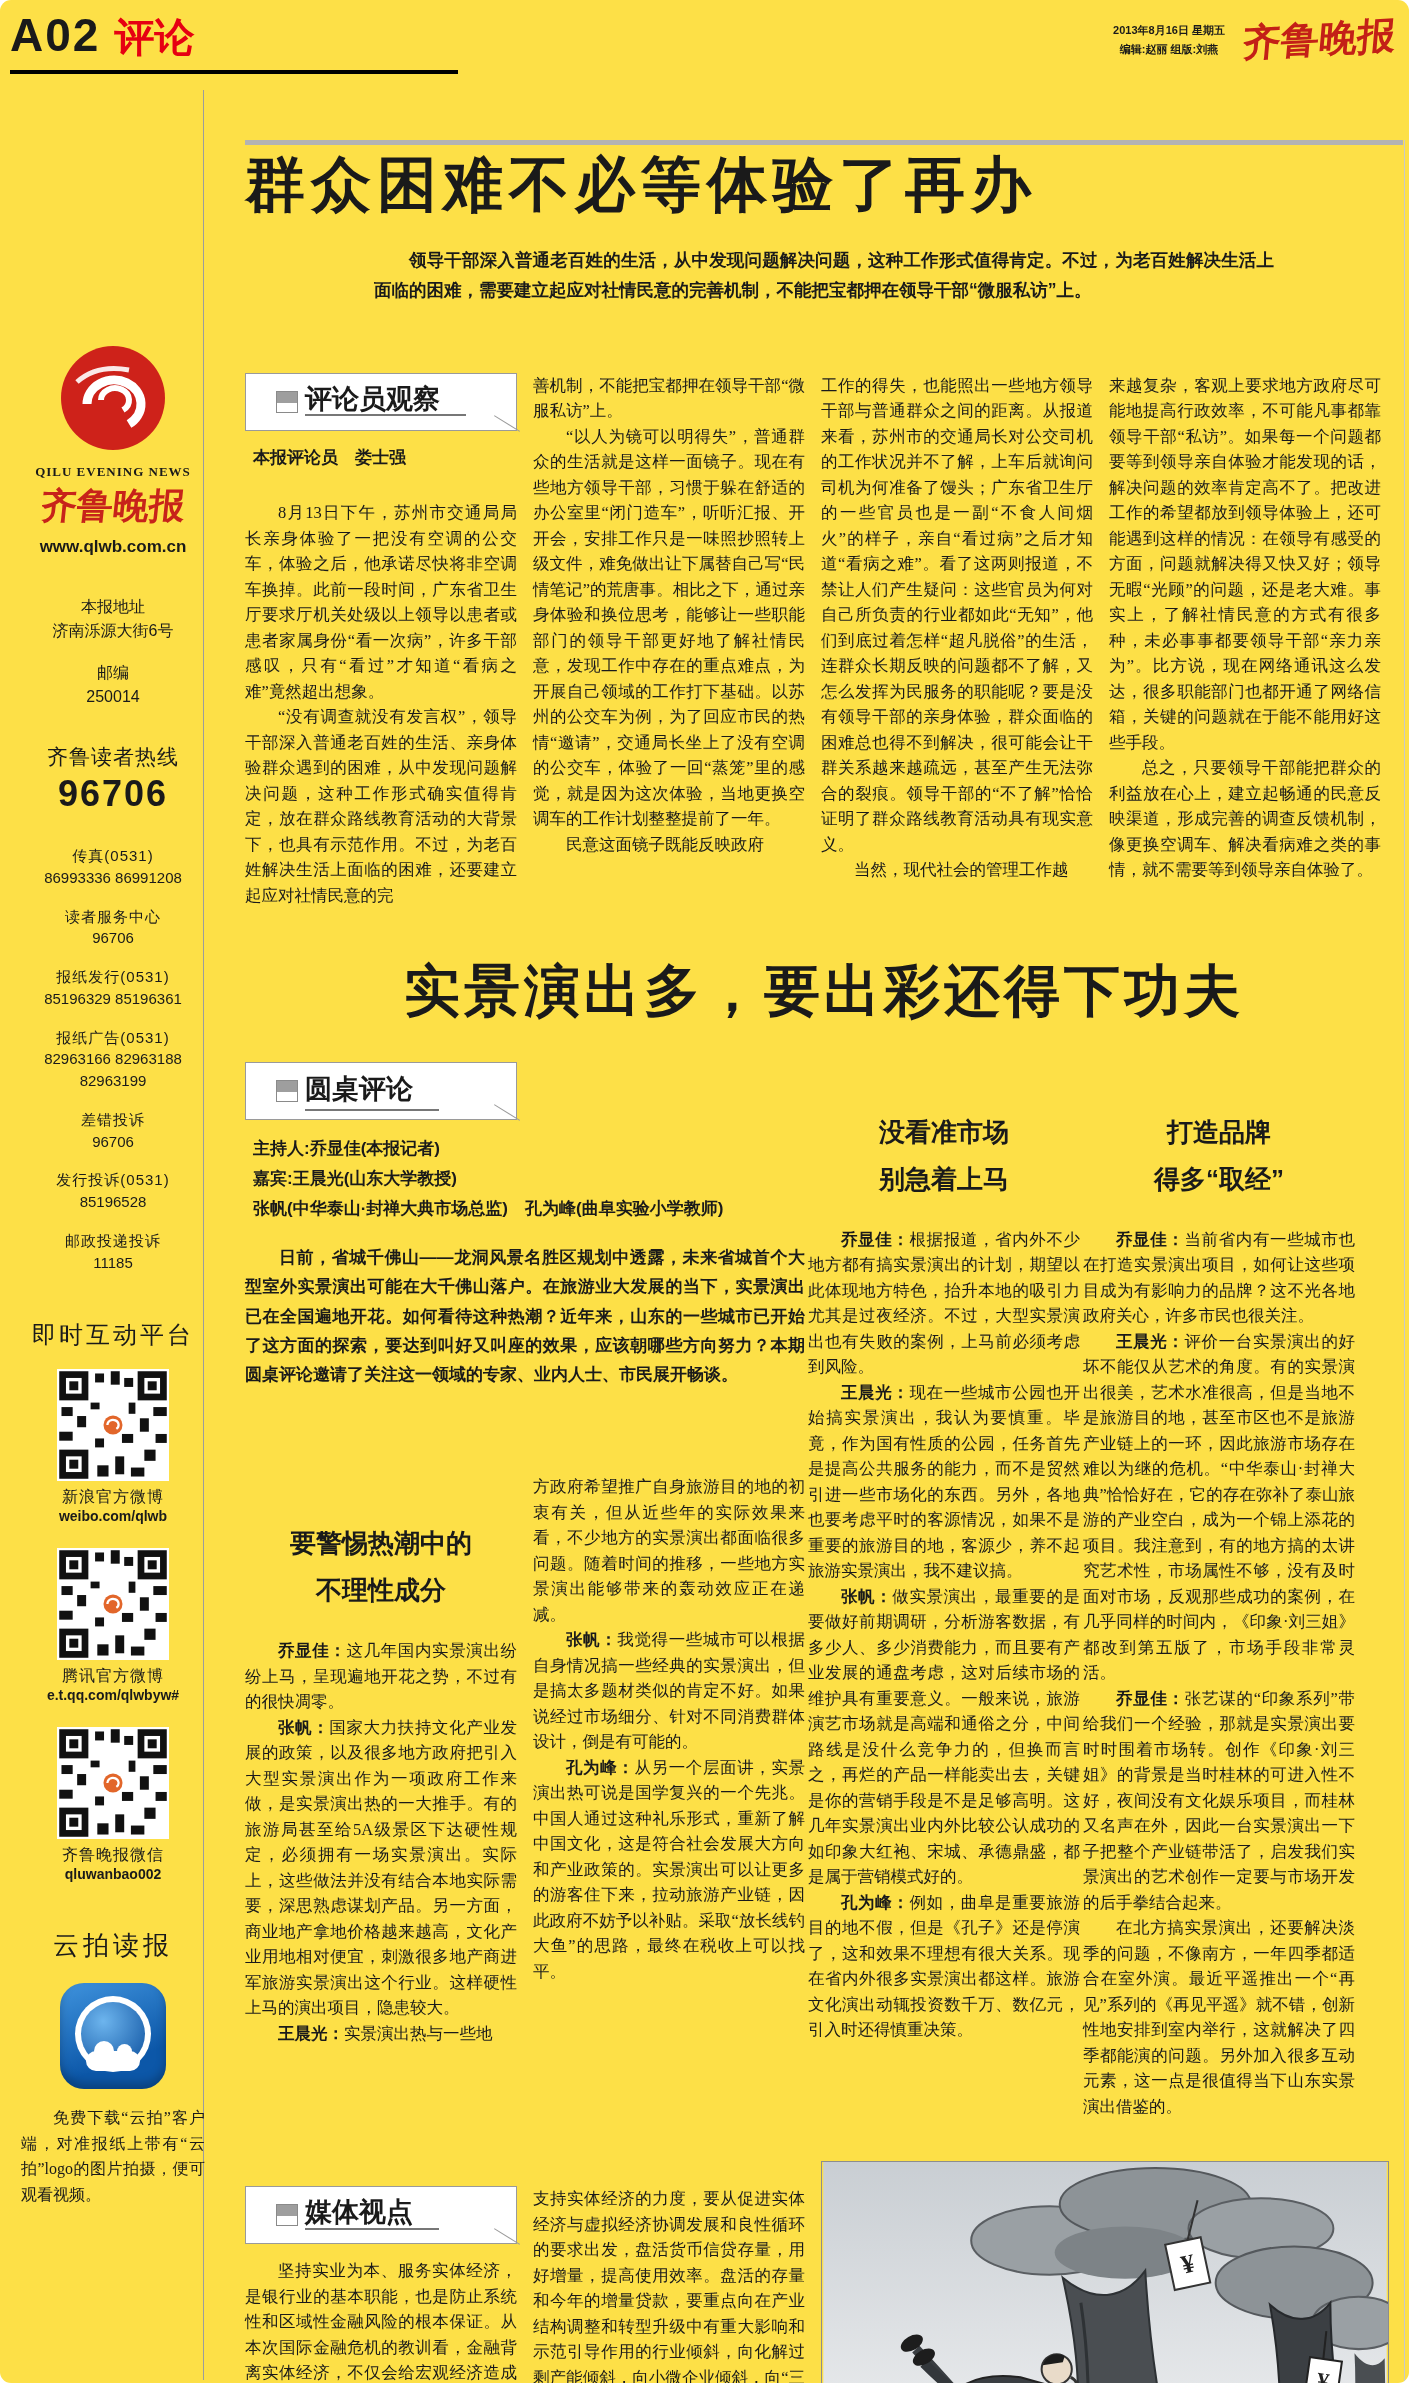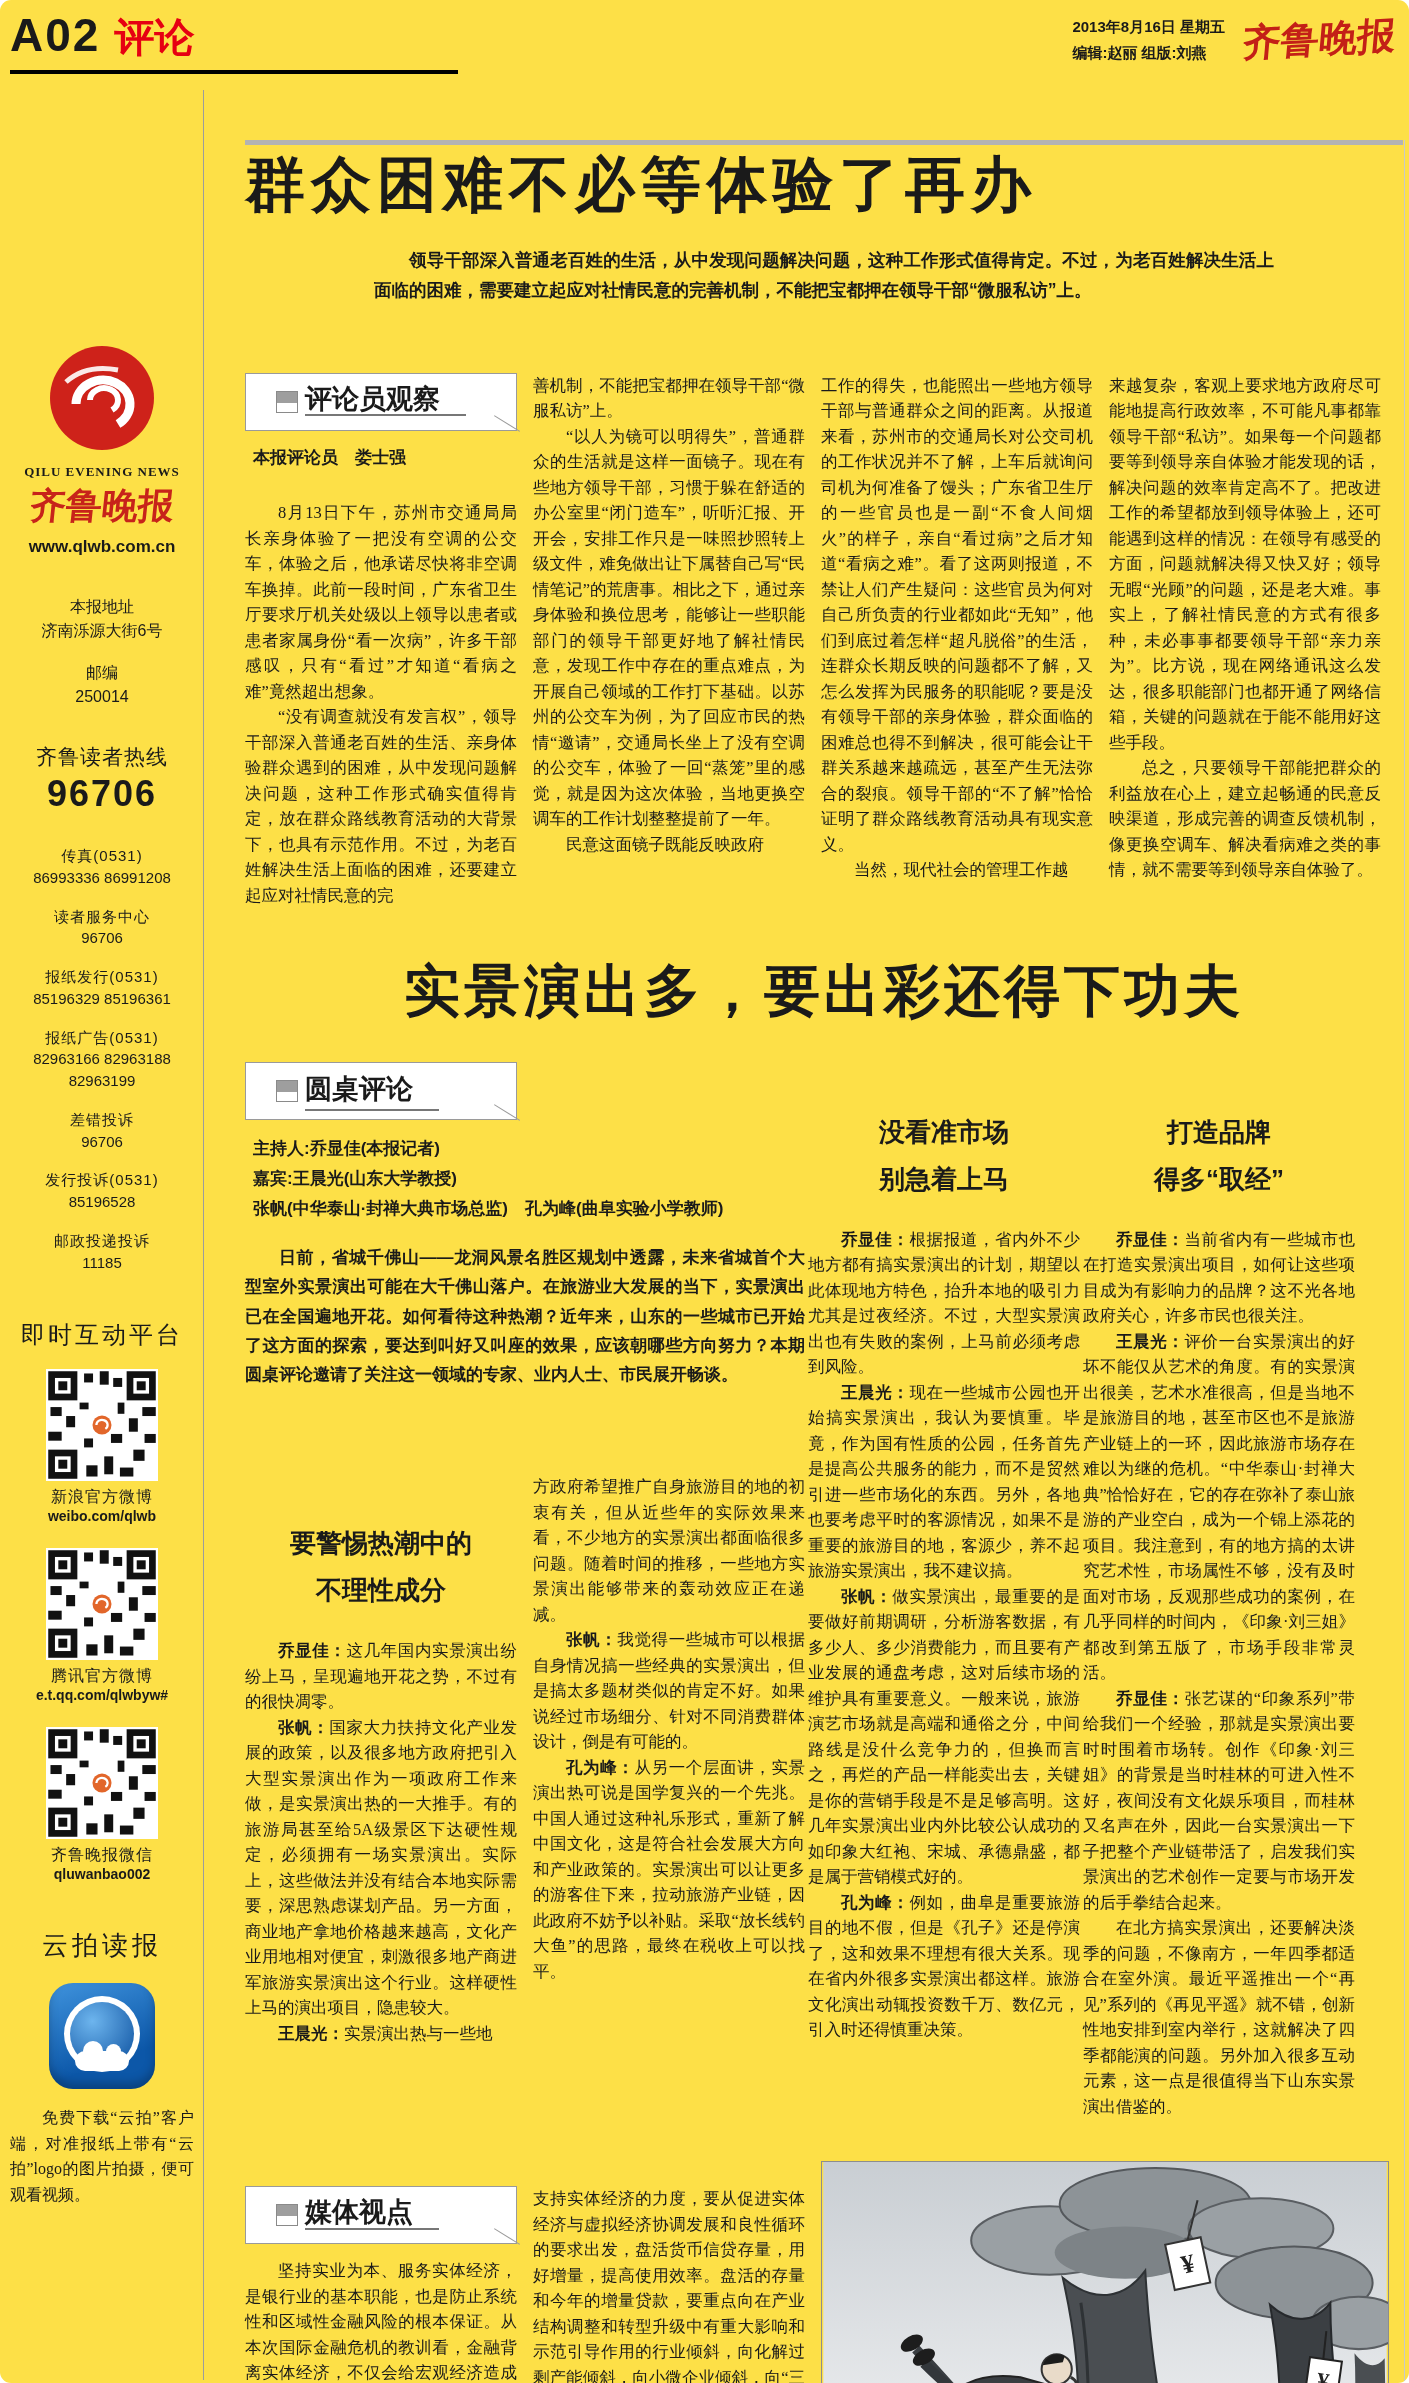--- a/index.html
+++ b/index.html
@@ -4,25 +4,25 @@
 <style>
   html,body{margin:0;padding:0;background:#ffffff;}
   #page{position:relative;width:1409px;height:2383px;background:#fde047;overflow:hidden;
         font-family:"Liberation Serif",serif;color:#1a1a1a;border-radius:11px;}
   
   #hdr{position:absolute;left:10px;top:8px;width:1389px;height:78px;}
   .edition{font-family:"Liberation Sans",sans-serif;font-weight:900;font-size:46px;letter-spacing:2px;}
   .section{font-family:"Liberation Sans",sans-serif;font-weight:900;font-size:40px;color:#e60012;margin-left:14px;}
   .hdr-rule{position:absolute;left:0;top:62px;width:448px;height:4px;background:#000;}
   .hdr-right{position:absolute;right:4px;top:6px;display:flex;align-items:center;gap:18px;}
-  .hdr-meta{text-align:left;font-family:"Liberation Sans",sans-serif;font-size:15px;font-weight:bold;line-height:1.7;}
+  .hdr-meta{text-align:center;font-family:"Liberation Sans",sans-serif;font-size:11px;font-weight:bold;line-height:1.7;}
   .masthead-sm{color:#c32017;font-size:38px;font-weight:bold;transform:skewX(-8deg) rotate(-3deg);
                font-family:"Liberation Serif",serif;white-space:nowrap;}
   
-  #sb{position:absolute;left:8px;top:90px;width:188px;text-align:center;
+  #sb{position:absolute;left:19px;top:90px;width:188px;text-align:center;
       font-family:"Liberation Sans",sans-serif;}
   #sb-divider{position:absolute;left:203px;top:90px;width:1px;height:2290px;background:#9c9c9c;}
   .sb-logo{margin:252px auto 6px;}
   .brand-en{font-size:13px;letter-spacing:1px;font-weight:bold;font-family:"Liberation Serif",serif;}
   .brand-cn{color:#c7231a;font-size:36px;font-weight:900;transform:skewX(-6deg);margin:2px 0 6px;}
   .website{font-size:17px;font-weight:bold;margin-bottom:38px;}
   .addr{font-size:16px;line-height:1.5;margin-bottom:18px;}
   .hotline-label{font-size:21px;margin:34px 0 2px;letter-spacing:1px;}
   .hotline{font-size:36px;font-weight:900;letter-spacing:2px;margin-bottom:30px;font-family:"Liberation Sans",sans-serif;}
   .contact{font-size:15px;line-height:1.45;margin-bottom:17px;}

